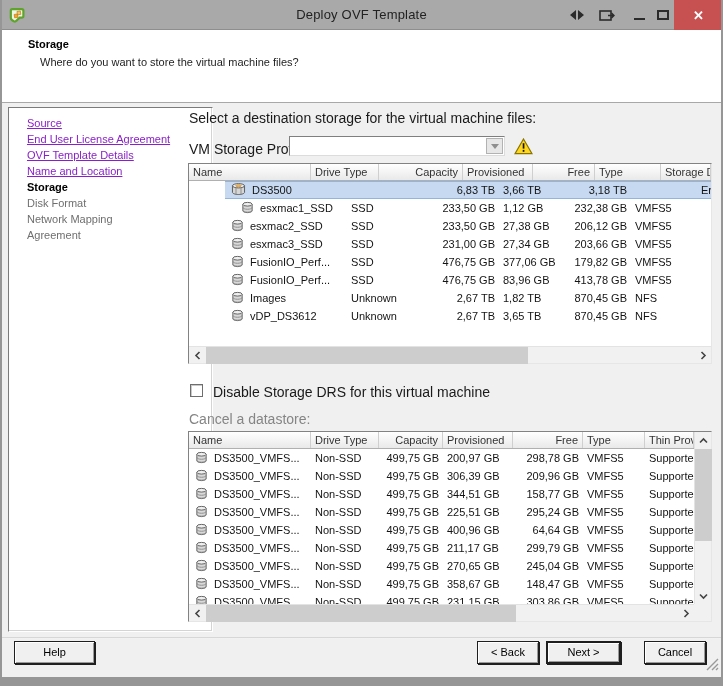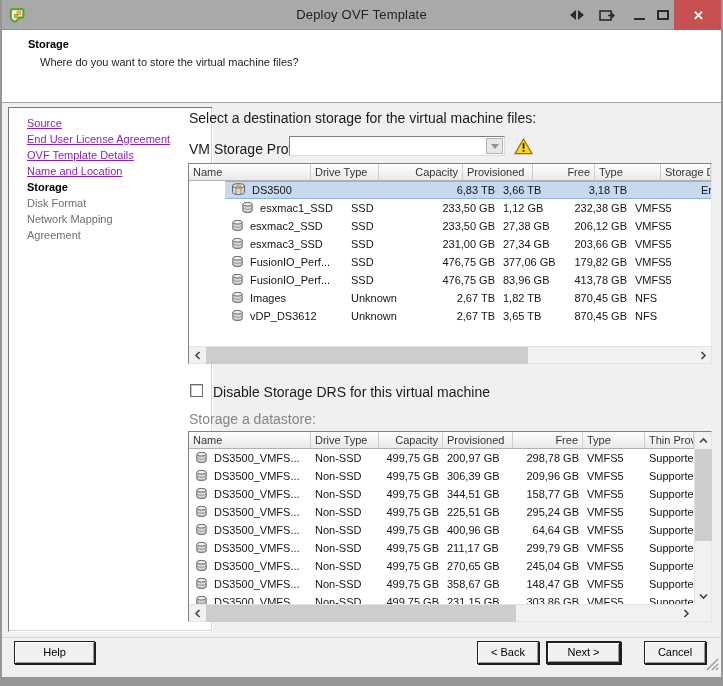--- a/index.html
+++ b/index.html
@@ -327,21 +327,21 @@
             <svg width="8" height="9" viewBox="0 0 8 9">
               <path d="M2.5 1 L6 4.5 L2.5 8" stroke="#444" stroke-width="1.6" fill="none"></path>
             </svg>
           </span>
       </div>
     </div>
 
     <span class="checkbox"></span>
     <span class="lbl checkbox-label">Disable Storage DRS for this virtual machine</span>
 
-    <div class="lbl select-datastore-label">Storage a datastore:</div>
+    <div class="lbl select-datastore-label">Cancel a datastore:</div>
 
     <div class="listview lv-datastore" id="t2">
       <div class="lv-head" style="width:505px;">
           <span class="lv-hcell" style="width: 122px;">Name</span>
           <span class="lv-hcell" style="width: 68px;">Drive Type</span>
           <span class="lv-hcell r" style="width: 64px;">Capacity</span>
           <span class="lv-hcell" style="width: 70px;">Provisioned</span>
           <span class="lv-hcell r" style="width: 70px;">Free</span>
           <span class="lv-hcell" style="width: 62px;">Type</span>
           <span class="lv-hcell fill">Thin Provisioning</span>

